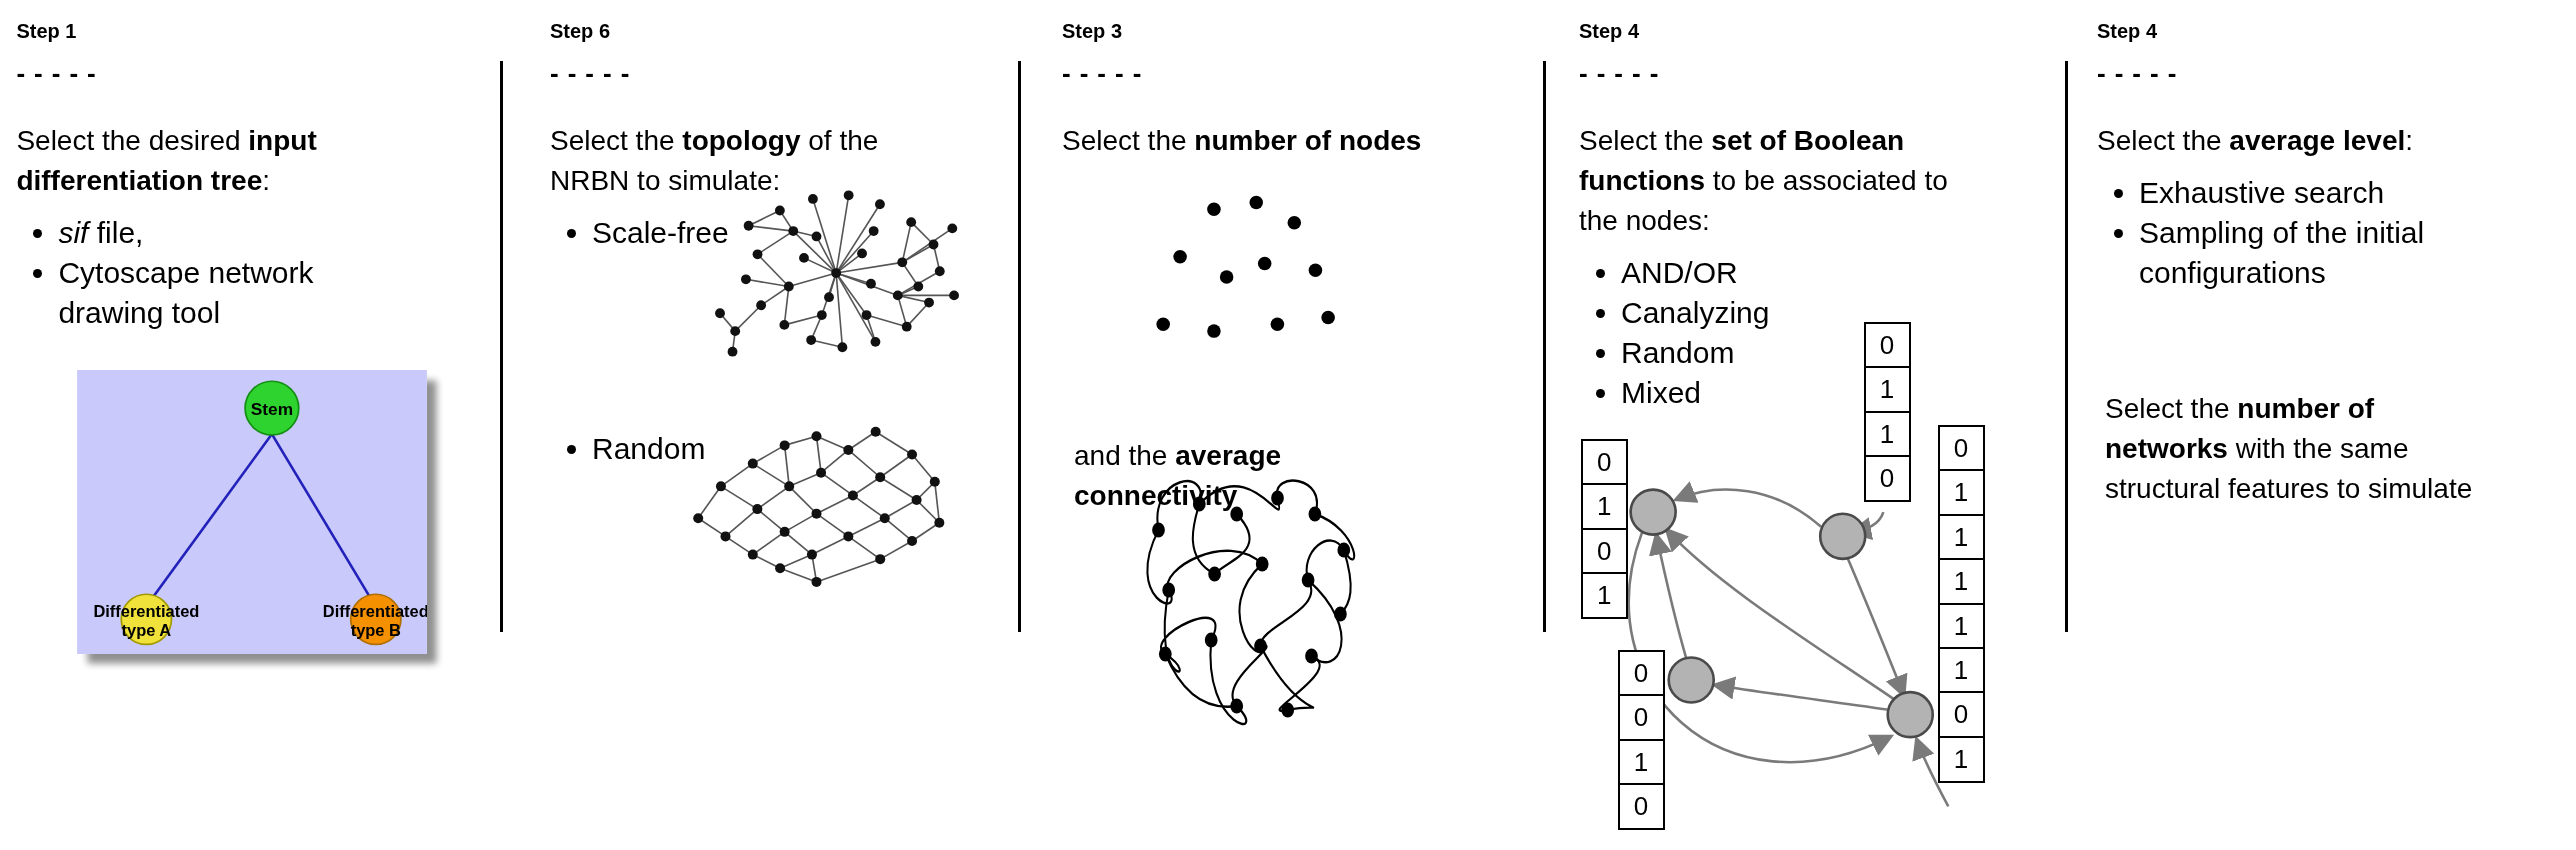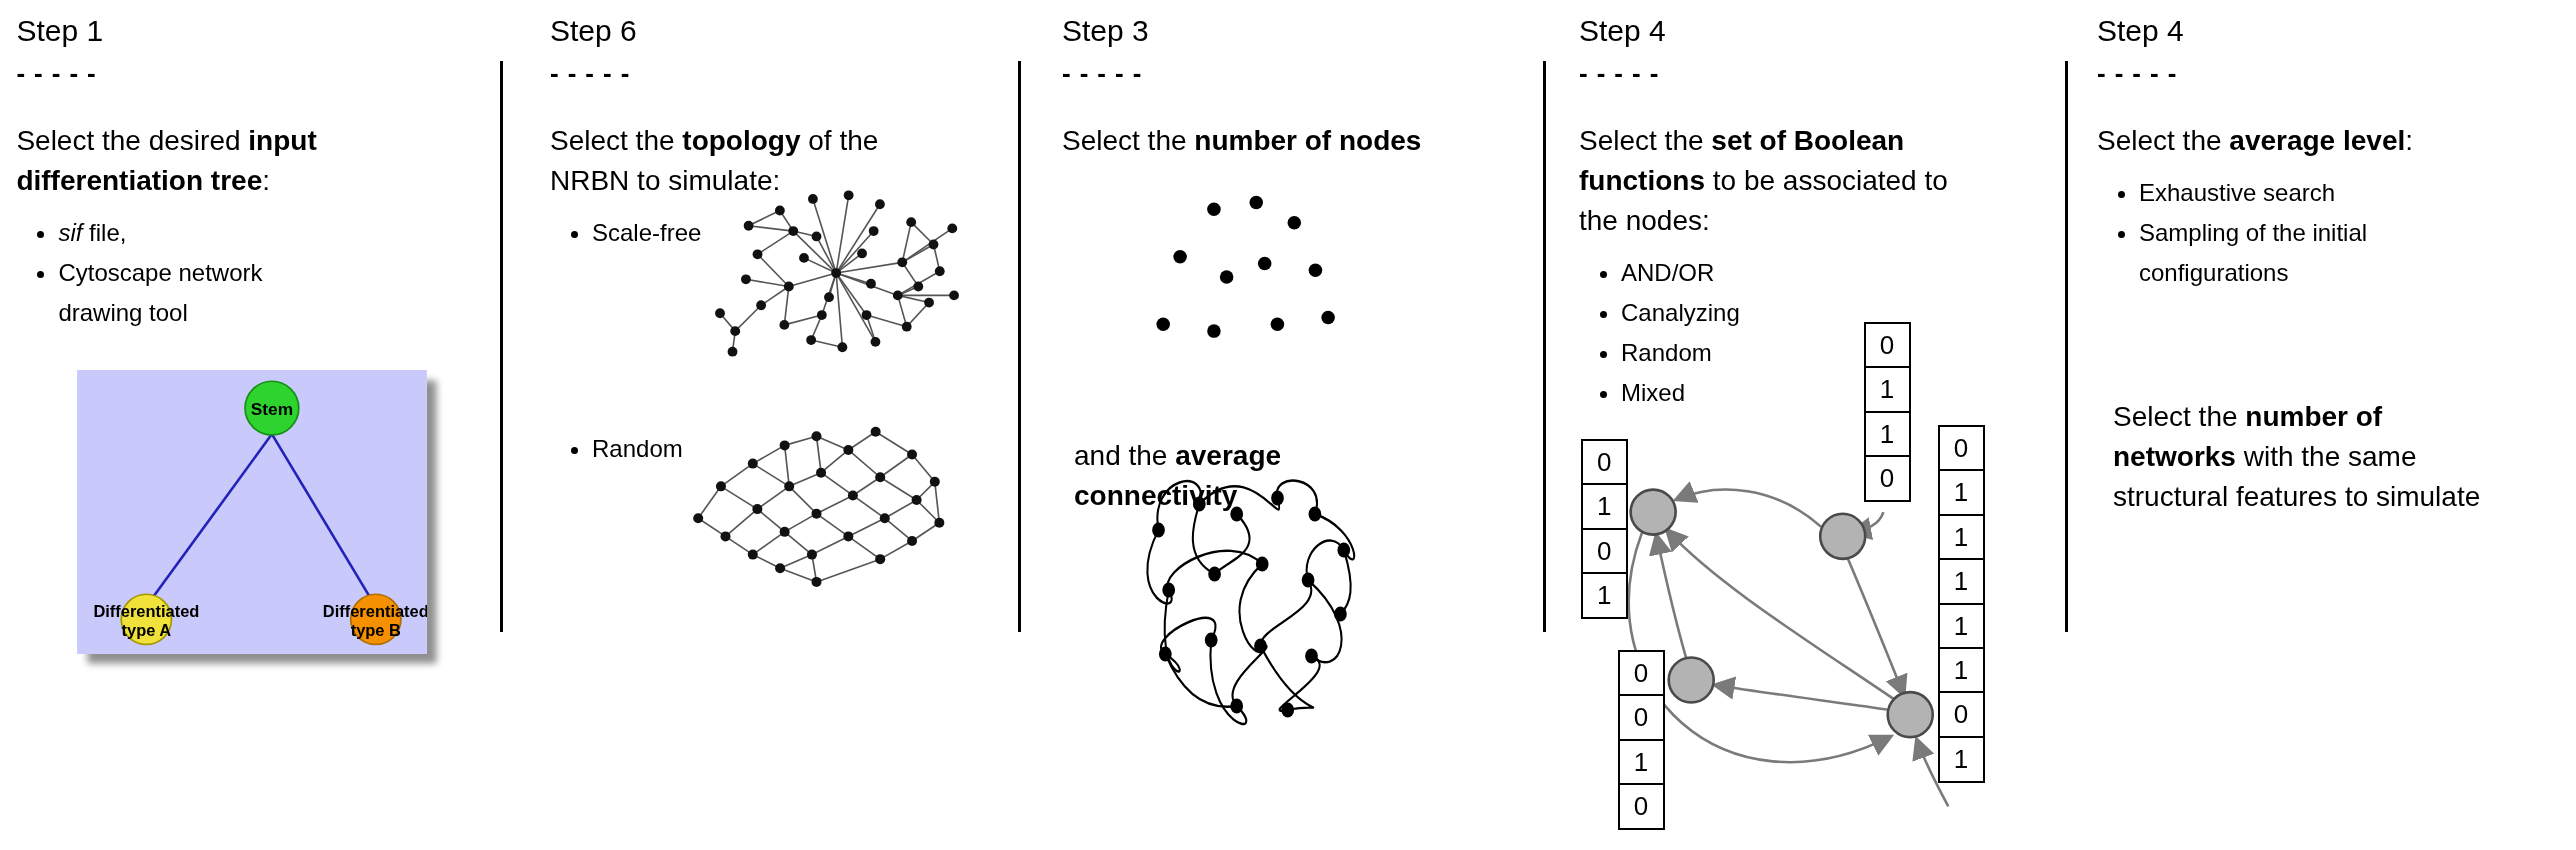--- a/index.html
+++ b/index.html
@@ -3,25 +3,25 @@
 <meta charset="utf-8">
 <style>
   * { box-sizing: border-box; margin: 0; padding: 0; }
   html, body {
     width: 2576px; height: 851px;
     background: #ffffff; color: #000;
     font-family: "Liberation Sans", sans-serif;
     position: relative; overflow: hidden;
   }
   .col { position: absolute; top: 13px; height: 831px; }
-  .title { font-size: 30px; font-weight: normal; line-height: 36px; }
+  .title { font-size: 20px; font-weight: bold; line-height: 36px; }
   .dashes { font-size: 26px; font-weight: bold; margin-top: 8.7px; line-height: 31px; letter-spacing: 0.9px; }
   .desc { font-size: 28px; line-height: 40px; margin-top: 32px; }
   .bullets { margin: 12px 0 0 0; padding-left: 42px; list-style: disc; }
-  .bullets li { font-size: 24px; line-height: 40px; }
+  .bullets li { font-size: 30px; line-height: 40px; }
   .divider { position: absolute; top: 61px; height: 571px; width: 2.6px; background: #000; }
   .abs { position: absolute; }
   .fig { position: absolute; }
   svg { display: block; }
 
   
   .tree-figure { box-shadow: 10.4px 10.4px 7px #8f8f8f; }
 
   
   .bool-figure { width: 433px; height: 554px; }
@@ -374,15 +374,15 @@
 
 <div class="col" style="left:2097px; width:381px;">
   <div class="title">Step 4</div>
   <div class="dashes">- - - - -</div>
   <p class="desc"><span>Select the </span><b>average level</b><span>:</span></p>
   <ul class="bullets">
     <li><span>Exhaustive search</span></li>
     <li><span>Sampling of the initial configurations</span></li>
   </ul>
 
-  <p class="desc abs" style="left:0; top:368px; margin:16px; width:381px;"><span>Select the </span><b>number of networks</b><span> with the same structural features to simulate</span></p>
+  <p class="desc abs" style="left:0; top:368px; margin:8px; width:381px;"><span>Select the </span><b>number of networks</b><span> with the same structural features to simulate</span></p>
 </div>
 
 
 </body></html>

